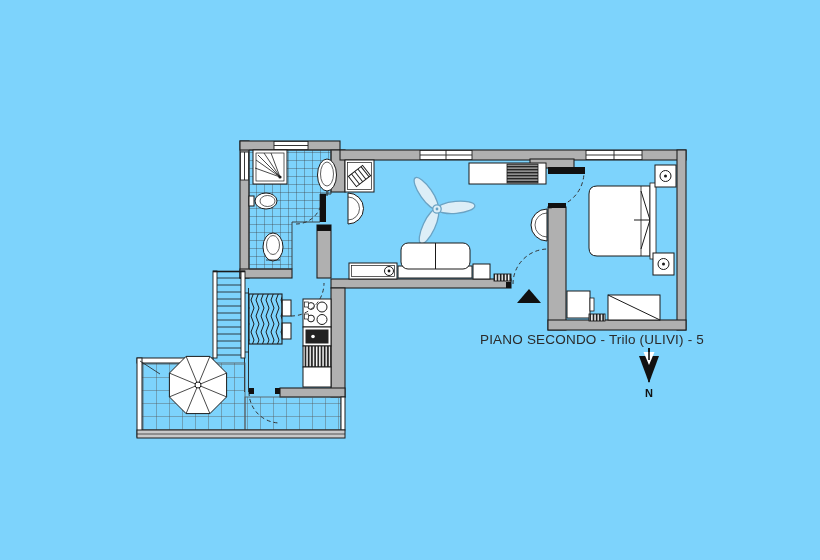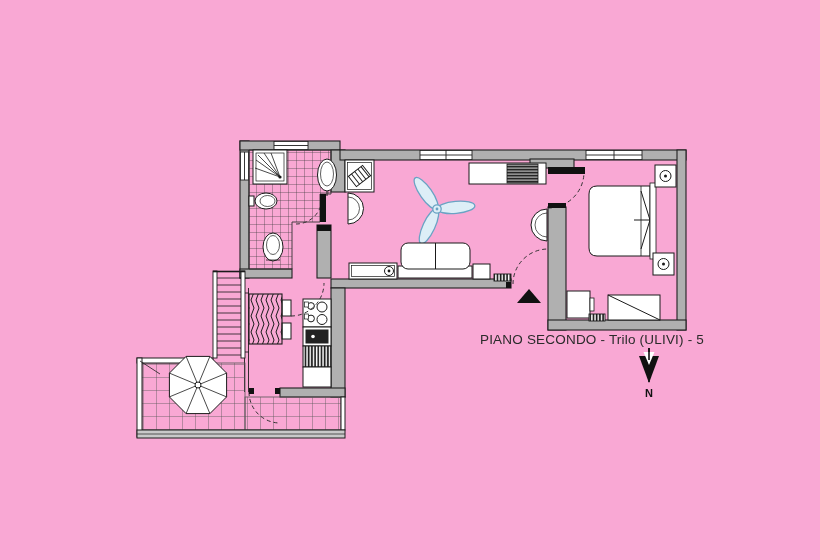--- a/index.html
+++ b/index.html
@@ -1,16 +1,16 @@
 <!DOCTYPE html>
 <html><head>
 <meta charset="utf-8">
 <style>
   html,body{margin:0;padding:0;background:#ffffff;}
-  .canvas{position:relative;width:820px;height:560px;background:#f9a8d4;overflow:hidden;
+  .canvas{position:relative;width:820px;height:560px;background:#7dd3fc;overflow:hidden;
           font-family:"Liberation Sans", sans-serif;}
   svg text{font-family:"Liberation Sans", sans-serif;}
 </style>
 </head>
 <body>
 
 <div class="canvas">
 <svg width="820" height="560" viewBox="0 0 820 560">
   <defs>
     <pattern id="bathTiles" width="8" height="8" patternUnits="userSpaceOnUse">

